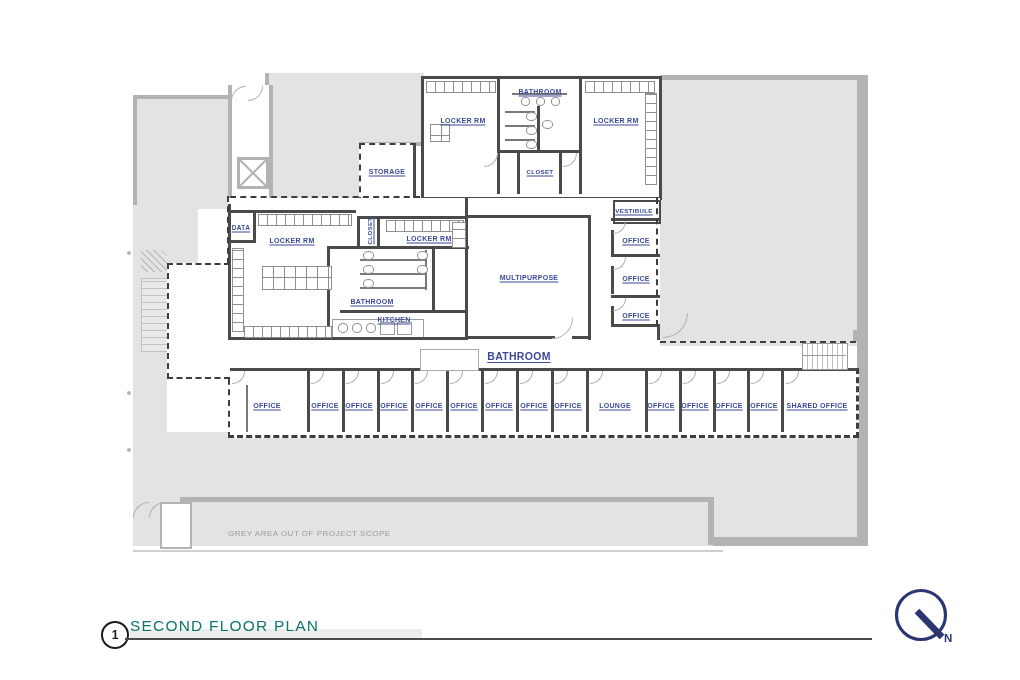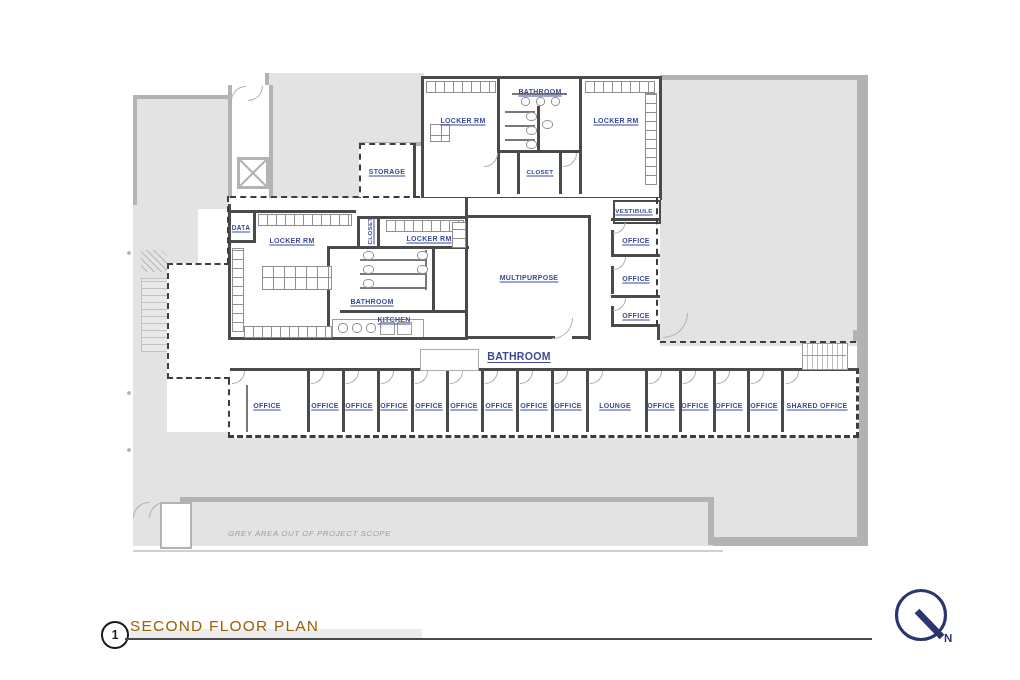--- a/index.html
+++ b/index.html
@@ -20,21 +20,21 @@
   .hatch{background:repeating-linear-gradient(45deg,#e3e3e3 0 4px,#c2c2c2 4px 5px);}
   .dh{border-top:2px dashed #3d3d3d;background:none;}
   .dv{border-left:2px dashed #3d3d3d;background:none;}
   .aq{border:1.2px solid #b0b0b0;border-top:none;border-left:none;border-radius:0 0 100% 0;background:none;}
   .au{border:1.2px solid #b0b0b0;border-bottom:none;border-right:none;border-radius:100% 0 0 0;background:none;}
   .fix{border:1.5px solid #8f8f8f;border-radius:50% / 45%;background:#fff;}
   .lbl{position:absolute;transform:translate(-50%,-50%);color:var(--label,#3b4a97);font-weight:bold;
        font-size:7px;letter-spacing:.3px;white-space:nowrap;text-decoration:underline;
        text-underline-offset:2px;}
   .note{position:absolute;color:#9c9c9c;font-size:8px;letter-spacing:.5px;}
-  .title-text{position:absolute;color:#a16207;font-size:15.5px;letter-spacing:1.2px;}
+  .title-text{position:absolute;color:#0f766e;font-size:15.5px;letter-spacing:1.2px;}
   .bubble{position:absolute;width:24px;height:24px;border:2px solid #1b1b1b;border-radius:50%;
           color:#1b1b1b;font-size:12px;font-weight:bold;display:flex;align-items:center;justify-content:center;background:#fff;}
 </style>
 </head>
 <body>
 
 <div id="plan" style="--label: #3b4a97;">
 
   <div>
     <i class="gf" style="left:133px;top:95px;width:95px;height:110px;border-top:4px solid #b3b3b3;border-left:4px solid #b3b3b3;"></i>
@@ -237,21 +237,21 @@
       <div class="lbl" style="left: 534px; top: 405px;">OFFICE</div>
       <div class="lbl" style="left: 568px; top: 405px;">OFFICE</div>
       <div class="lbl" style="left: 615px; top: 405px;">LOUNGE</div>
       <div class="lbl" style="left: 661px; top: 405px;">OFFICE</div>
       <div class="lbl" style="left: 695px; top: 405px;">OFFICE</div>
       <div class="lbl" style="left: 729px; top: 405px;">OFFICE</div>
       <div class="lbl" style="left: 764px; top: 405px;">OFFICE</div>
       <div class="lbl" style="left: 817px; top: 405px;">SHARED OFFICE</div>
     </div>
 
-  <div class="note" style="left:228px;top:529px;font-style:italic;">GREY AREA OUT OF PROJECT SCOPE</div>
+  <div class="note" style="left:228px;top:529px;">GREY AREA OUT OF PROJECT SCOPE</div>
 
   <div>
     <i style="left:130px;top:629px;width:292px;height:10px;background:#ececec;"></i>
     <div class="bubble" style="left:101px;top:621px;">
         <span>1</span>
       </div>
     <div class="title-text" style="left:130px;top:617px;">SECOND FLOOR PLAN</div>
     <i style="left:125px;top:638px;width:747px;height:2px;background:#4a4a4a;"></i>
   </div>
 

